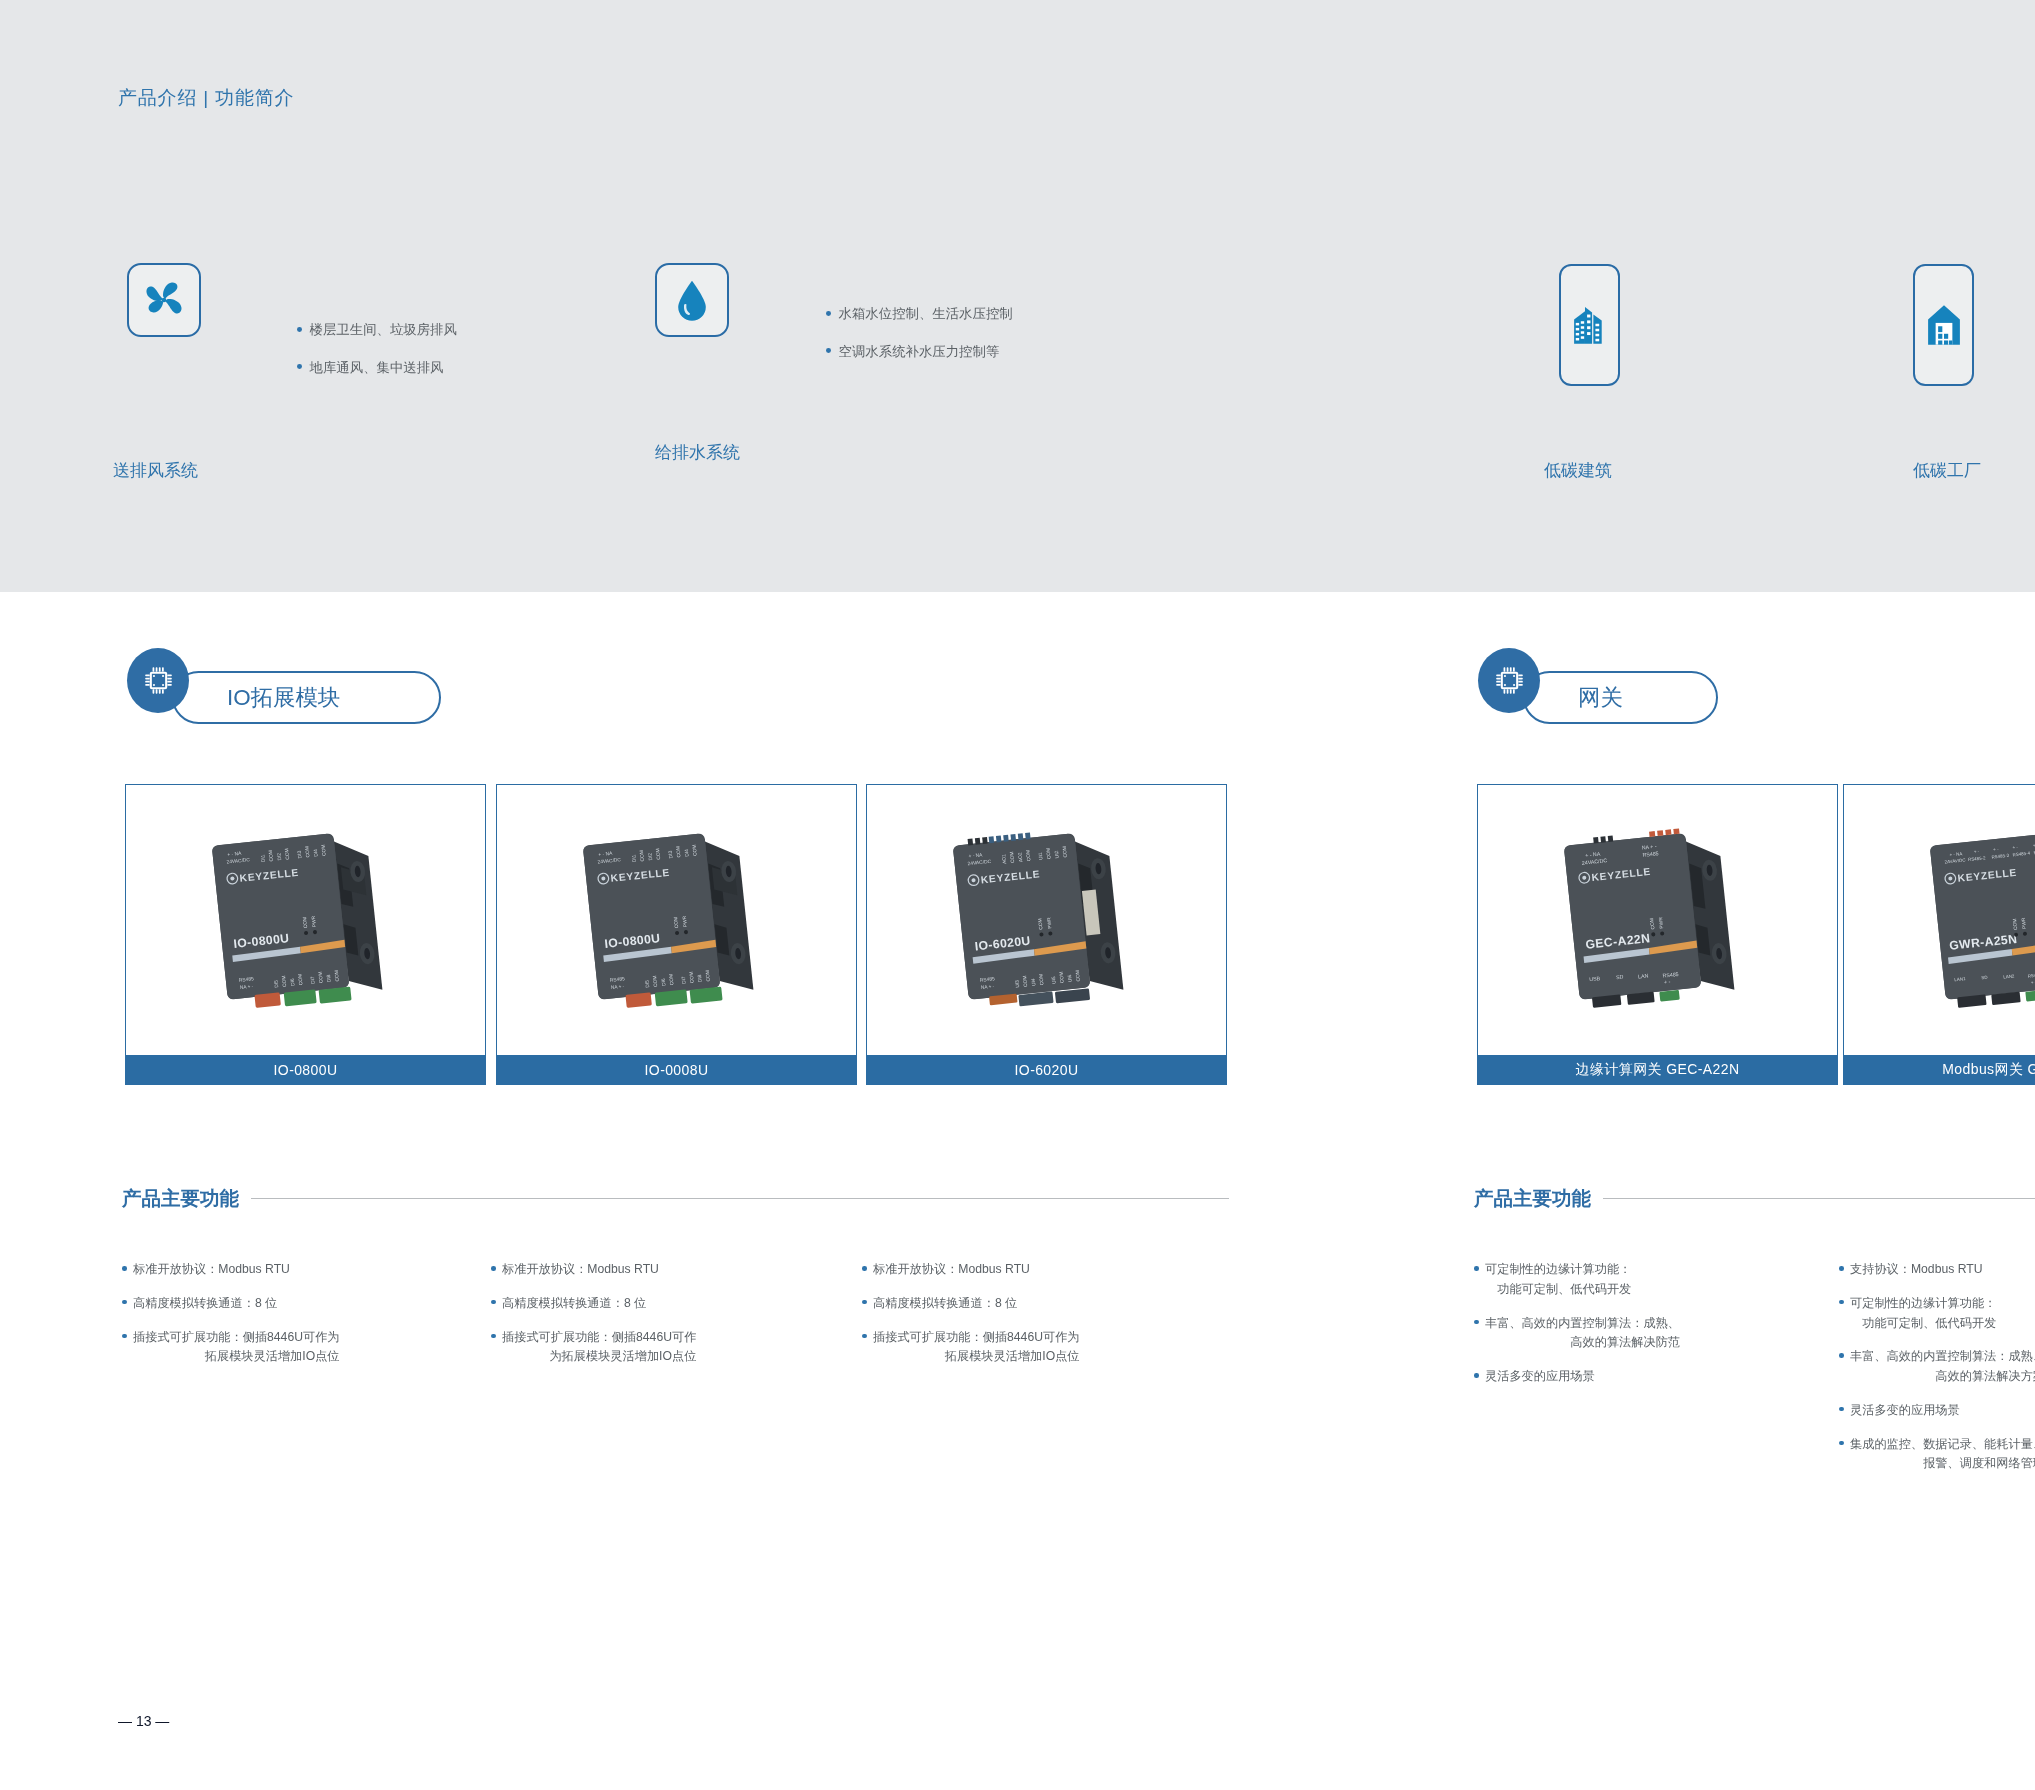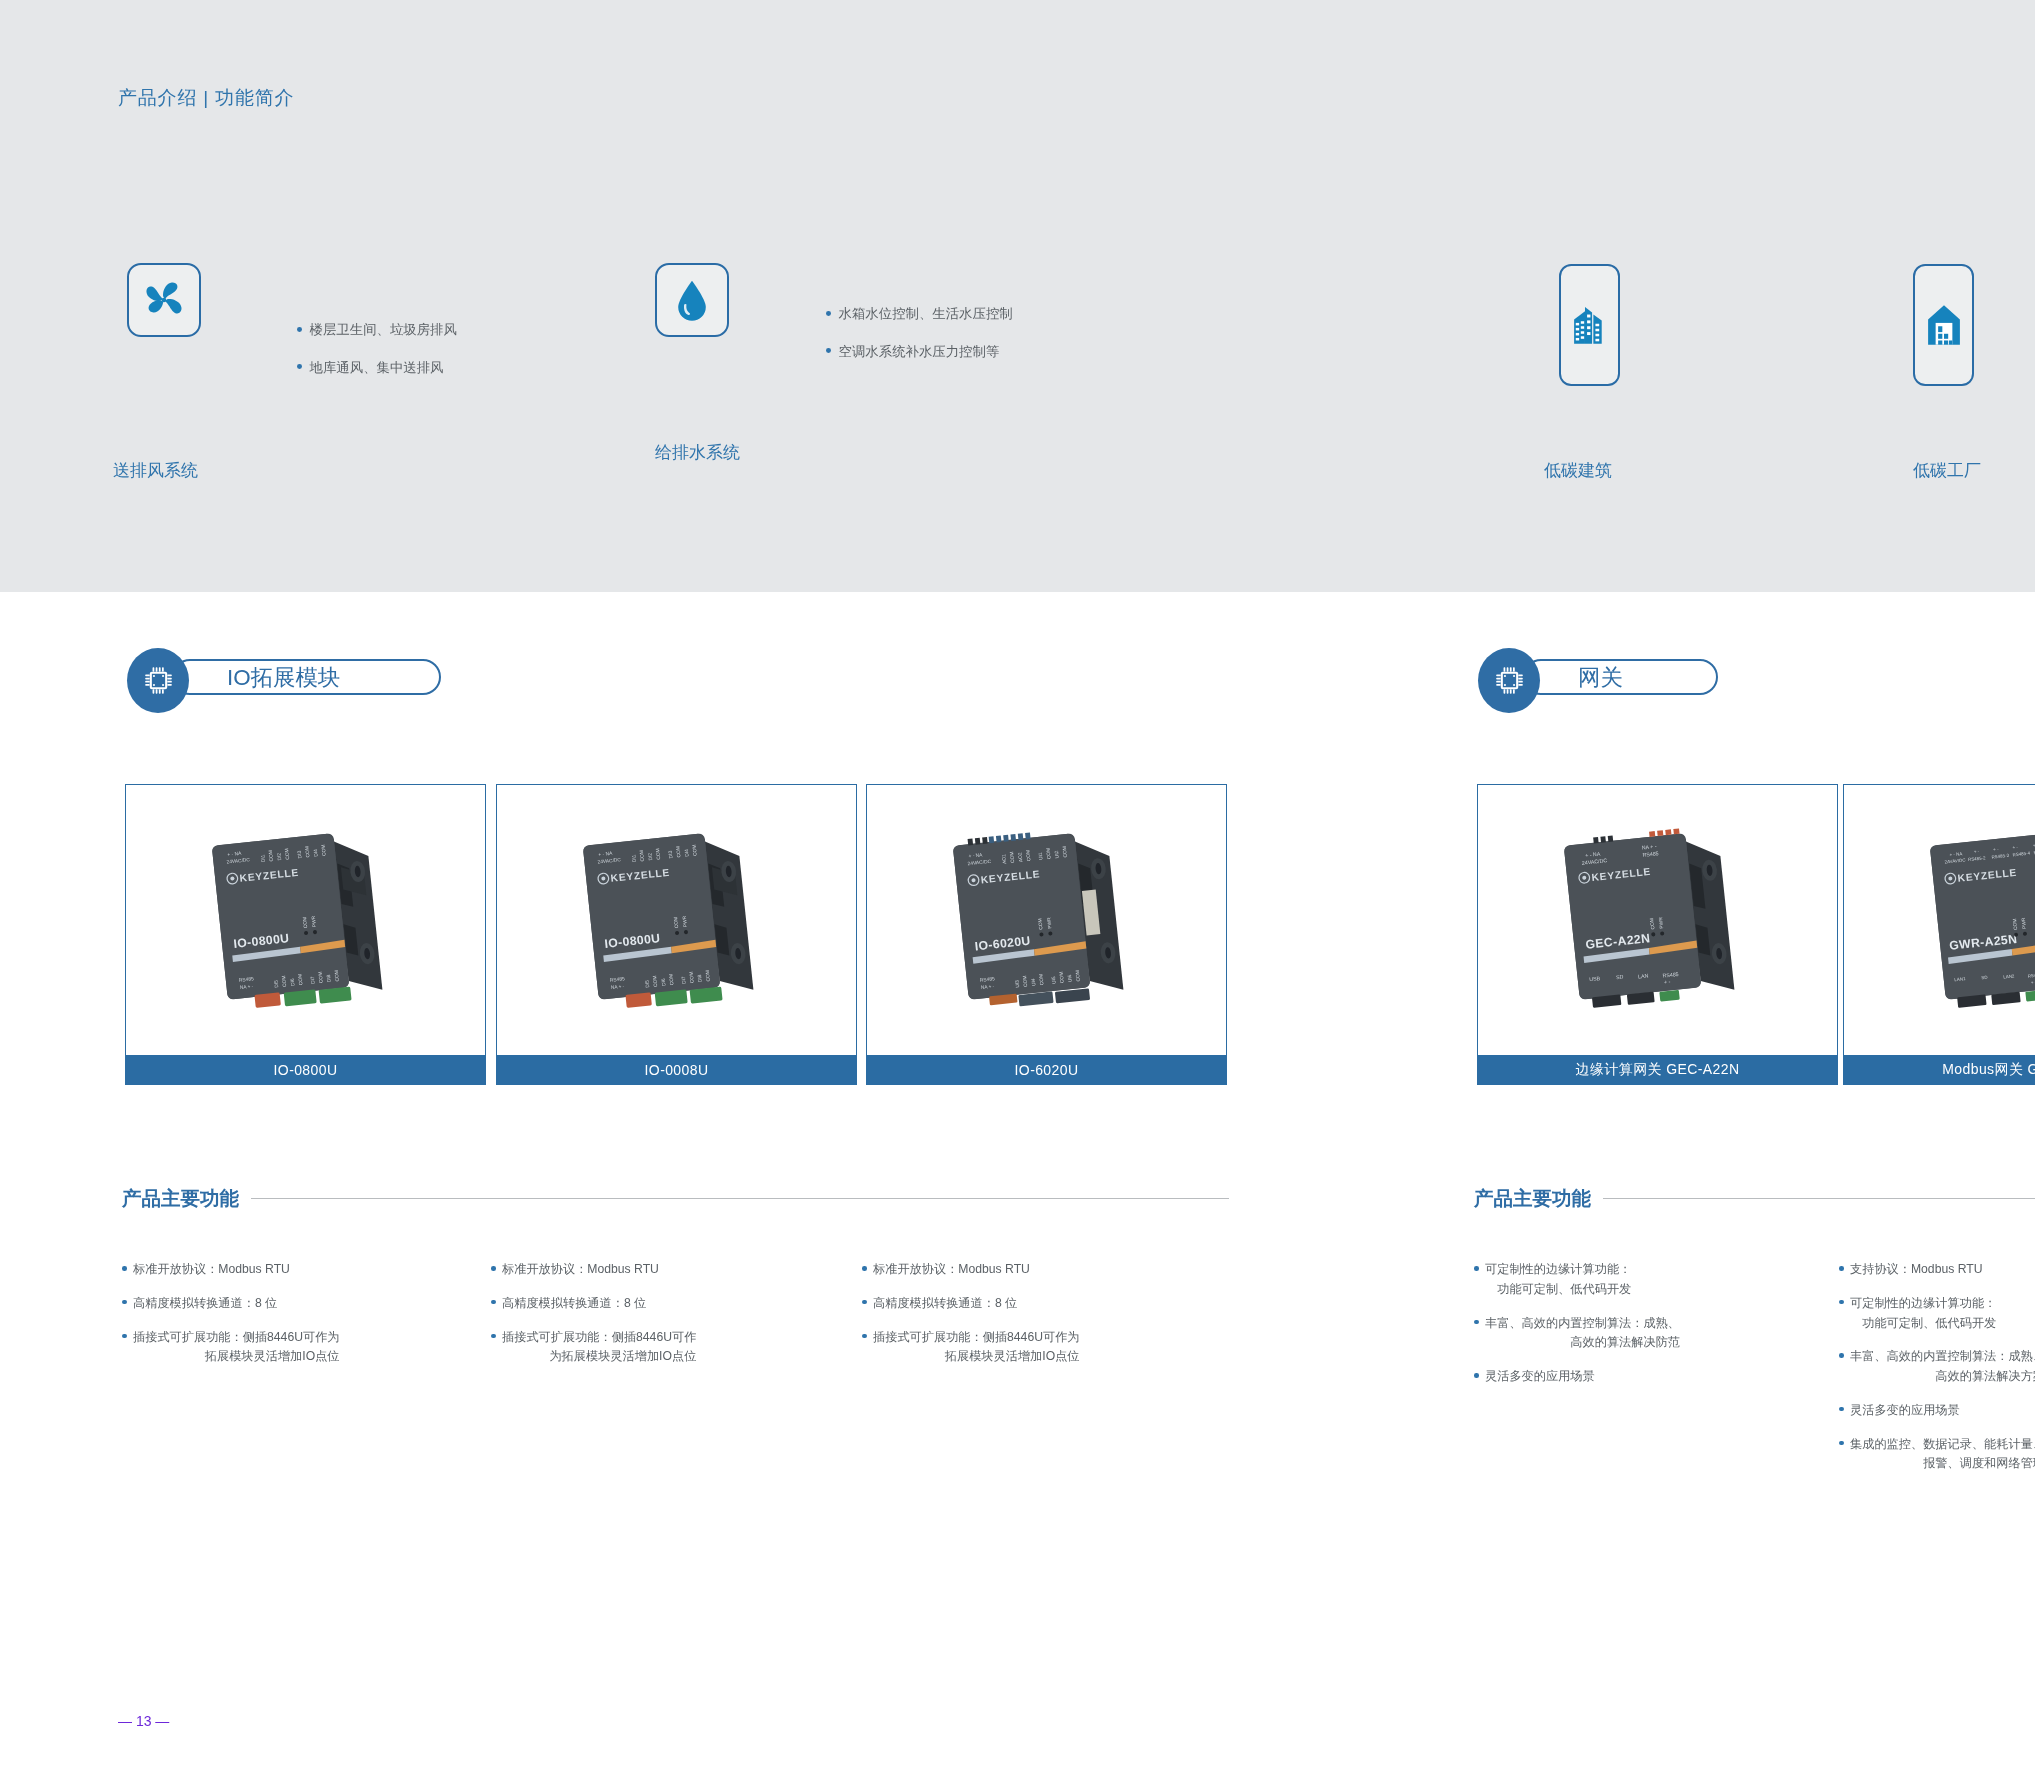--- a/index.html
+++ b/index.html
@@ -50,21 +50,21 @@
 
   
   .sec{position:absolute;height:71px;}
   .sec .chip-circle{
     position:absolute;left:0;top:3.3px;width:62px;height:65px;
     background:#2f6da5;border-radius:50%;
     display:flex;align-items:center;justify-content:center;
     z-index:3;
   }
   .sec .pill{
-    position:absolute;left:45px;top:14px;height:36px;
+    position:absolute;left:45px;top:26px;height:53px;
     border:2px solid #2f6da5;border-radius:28.5px;
     box-sizing:border-box;background:#ffffff;z-index:1;
     display:flex;align-items:center;
   }
   .sec .pill-text{
     margin-left:53px;font-size:22.4px;color:#2f6da5;white-space:nowrap;
   }
 
   
   .card{
@@ -99,21 +99,21 @@
   .fitem .fdot{
     width:4.5px;height:4.5px;border-radius:50%;
     background:#2f74ac;flex:0 0 auto;margin:6.1px 6.5px 0 0;
   }
   .fitem .ftxt{
     font-size:12.2px;color:#5b6166;line-height:1.62;white-space:pre-line;
   }
 
   
   .pgnum{
-    position:absolute;bottom:62px;font-size:14px;color:#6d28d9;
+    position:absolute;bottom:62px;font-size:14px;color:#0f172a;
     white-space:nowrap;
   }
   .pgnum.l{left:118px;}
 
   
   .dev{display:block;}
 </style>
 </head>
 <body>
 

